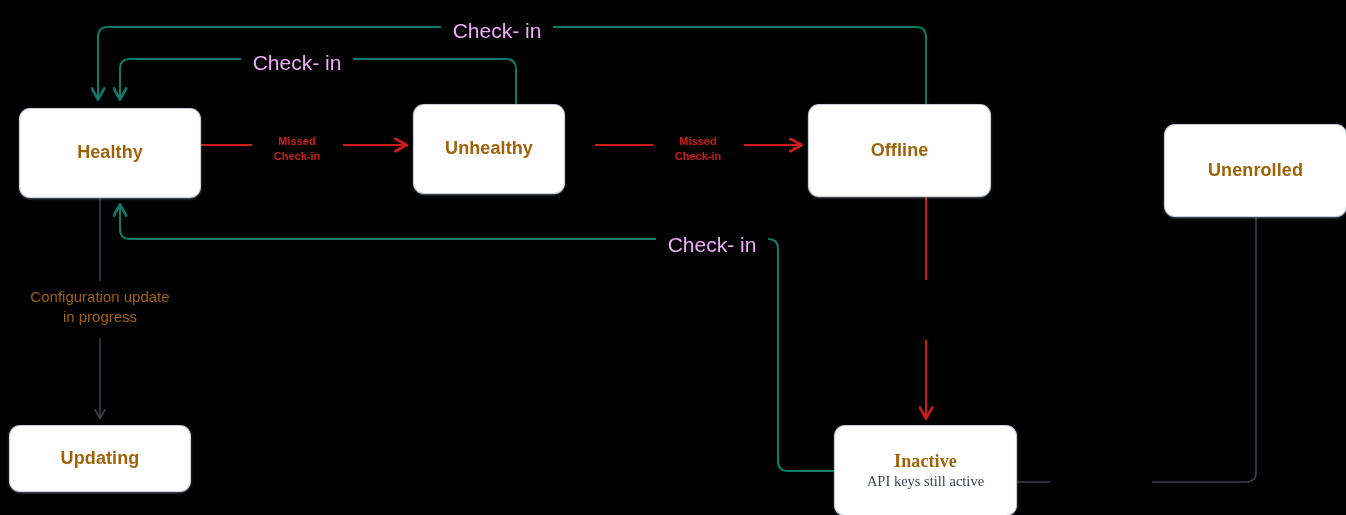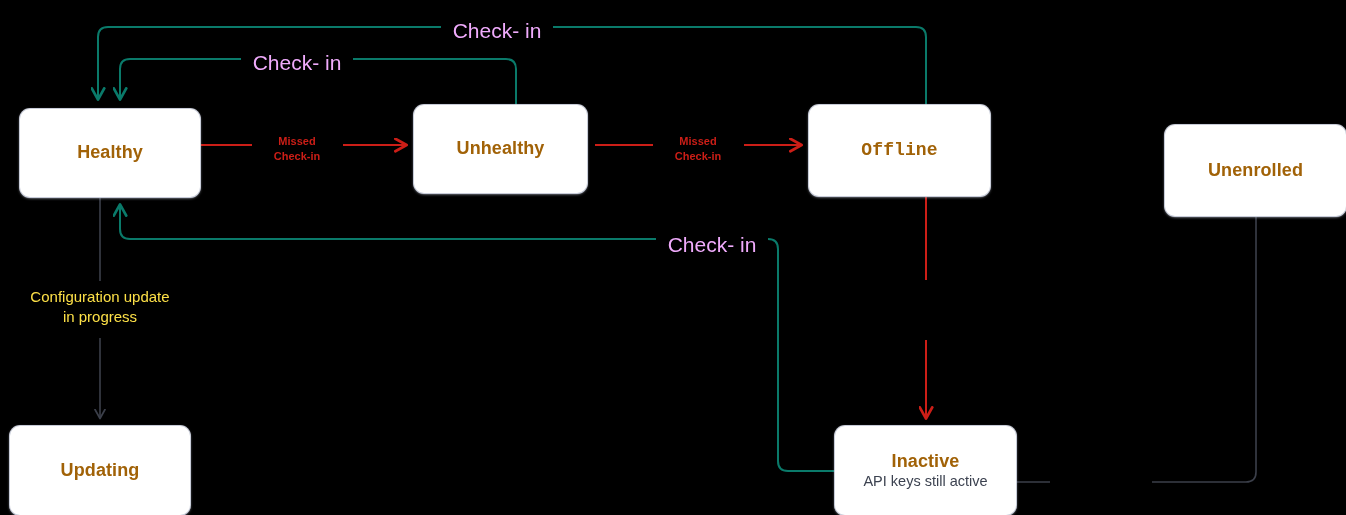--- a/index.html
+++ b/index.html
@@ -9,21 +9,21 @@
 
   .node{position:absolute;background:#fff;border-radius:10px;
         box-shadow:0 1px 3px rgba(200,205,220,.95), 0 0 0 1px rgba(222,226,238,.9);
         display:flex;flex-direction:column;align-items:center;justify-content:center;}
   .node .ttl{font-size:18px;font-weight:bold;color:#a16207;letter-spacing:.1px;line-height:1.2;}
   .node .sub{font-size:14.5px;font-weight:normal;color:#3c4250;margin-top:1px;line-height:1.2;}
 
   .lbl{position:absolute;text-align:center;line-height:1.32;white-space:pre-line;}
   .lbl.teal{color:#f0abfc;font-size:21px;}
   .lbl.red{color:#cc1e17;font-size:11px;font-weight:bold;}
-  .lbl.gray{color:#fde047;font-size:15px;}
+  .lbl.gray{color:#a16207;font-size:15px;}
 </style>
 </head>
 <body>
 
 <div id="stage">
 
   <svg id="wires" viewBox="0 0 1346 515" xmlns="http://www.w3.org/2000/svg">
     <defs>
       <marker id="ah-teal" viewBox="0 0 12 12" refX="9.5" refY="6" markerWidth="7.5" markerHeight="7.5" orient="auto">
         <path d="M1,1 L10,6 L1,11" fill="none" stroke="#0a7a6a" stroke-width="2.2" stroke-linecap="round" stroke-linejoin="round"></path>
@@ -78,37 +78,37 @@
         <path d="M1152,482 L1246,482 Q1256,482 1256,472 L1256,202" marker-end="url(#ah-gray)"></path>
       </g>
 
     </g>
   </svg>
 
   <div class="node" style="left:20px;top:109px;width:180px;height:88px;">
     <span class="ttl">Healthy</span>
   </div>
 
-  <div class="node" style="left:414px;top:105px;width:173px;height:88px;">
+  <div class="node" style="left:414px;top:105px;width:150px;height:88px;">
     <span class="ttl">Unhealthy</span>
   </div>
 
-  <div class="node" style="left:809px;top:105px;width:181px;height:91px;font-family:Liberation Mono, monospace;">
+  <div class="node" style="left:809px;top:105px;width:181px;height:91px;">
     <span class="ttl">Offline</span>
   </div>
 
   <div class="node" style="left:1165px;top:105px;width:181px;height:91px;margin-top:20px;">
     <span class="ttl">Unenrolled</span>
   </div>
 
-  <div class="node" style="left:10px;top:426px;width:180px;height:89px;">
+  <div class="node" style="left:10px;top:426px;width:180px;height:65px;">
     <span class="ttl">Updating</span>
   </div>
 
-  <div class="node" style="left:835px;top:426px;width:181px;height:89px;">
+  <div class="node" style="left:835px;top:426px;width:181px;height:89px;font-family:Liberation Serif, serif;">
     <span class="ttl">Inactive</span>
     <span class="sub">API keys still active</span>
   </div>
 
   <div class="lbl teal" style="left:437px;top:17px;width:120px;">Check- in</div>
 
   <div class="lbl teal" style="left:237px;top:49px;width:120px;">Check- in</div>
 
   <div class="lbl red" style="left:237px;top:134px;width:120px;">Missed
 Check-in</div>

